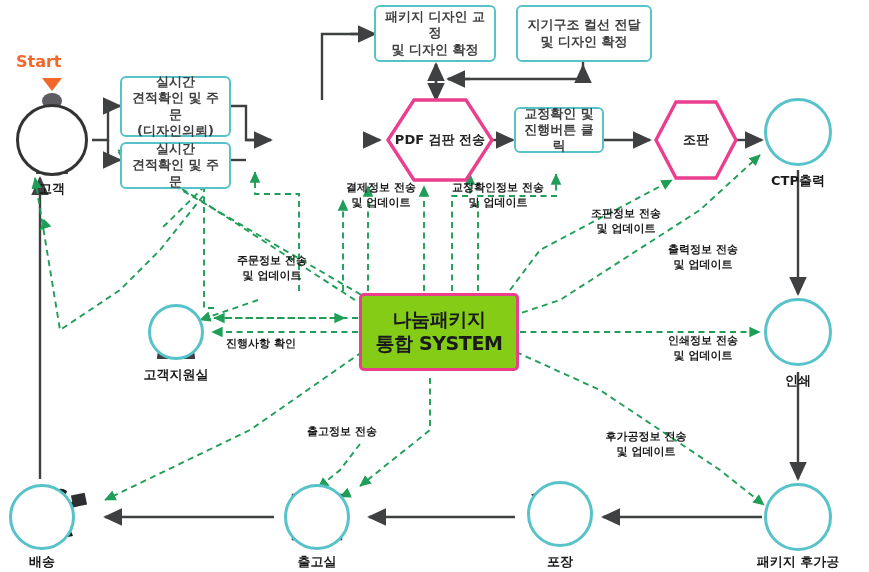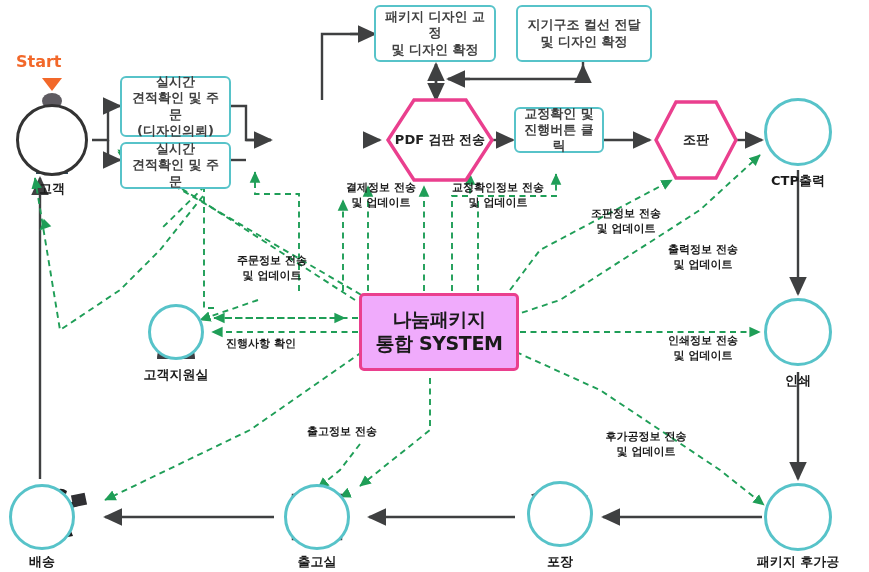--- a/index.html
+++ b/index.html
@@ -4,21 +4,21 @@
 <style>
   html,body{margin:0;padding:0;background:#ffffff;}
   body{font-family:"DejaVu Sans","Liberation Sans",sans-serif;}
   #stage{position:relative;width:869px;height:572px;background:#ffffff;overflow:hidden;}
   #svg-layer{position:absolute;left:0;top:0;width:869px;height:572px;}
 
   .node{position:absolute;box-sizing:border-box;display:flex;align-items:center;
         justify-content:center;text-align:center;line-height:1.25;color:#404040;}
   .rect{border:2.5px solid #57c3c9;border-radius:6px;background:#ffffff;
         font-size:13px;font-weight:600;padding:2px 4px;}
-  .sysbox{border:3px solid #ea3f8e;border-radius:5px;background:#f0abfc;
+  .sysbox{border:3px solid #ea3f8e;border-radius:5px;background:#84cc16;
           font-size:19px;font-weight:700;color:#1a1a1a;letter-spacing:-.4px;}
   .hexlabel{position:absolute;display:flex;align-items:center;justify-content:center;
             font-size:13px;font-weight:600;color:#222;pointer-events:none;}
 
   .circ{position:absolute;border:3.5px solid #57c3c9;border-radius:50%;
         background:#ffffff;box-sizing:border-box;display:flex;align-items:center;
         justify-content:center;overflow:hidden;}
   .circ.dark{border-color:#333333;}
   .caption{position:absolute;text-align:center;font-size:13px;font-weight:700;
            color:#1a1a1a;white-space:nowrap;}

